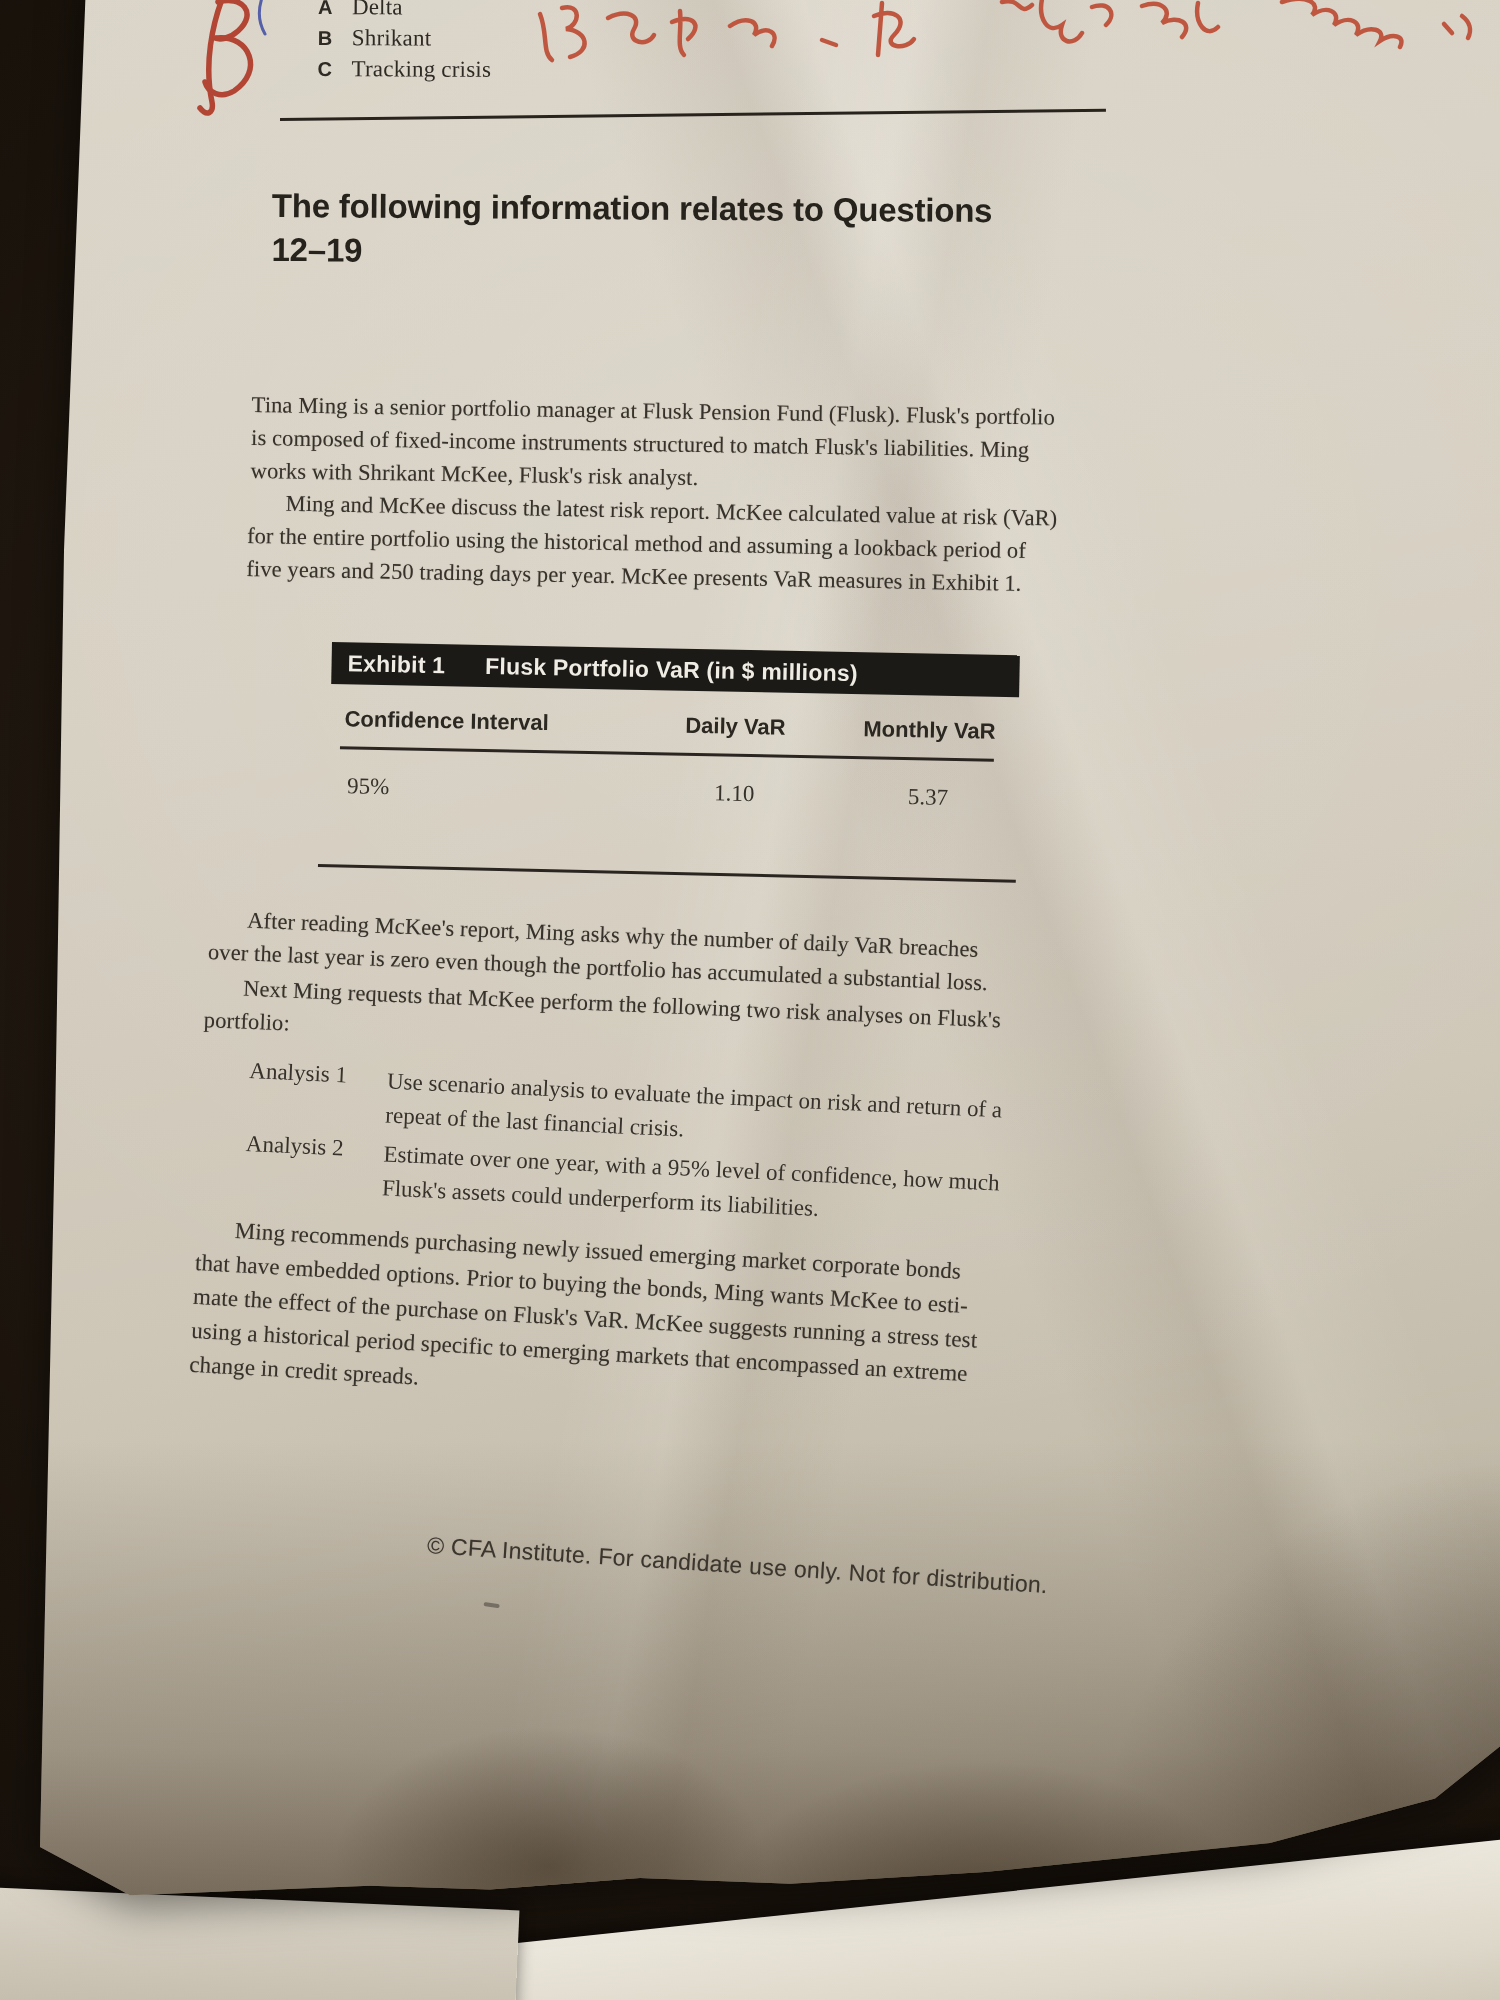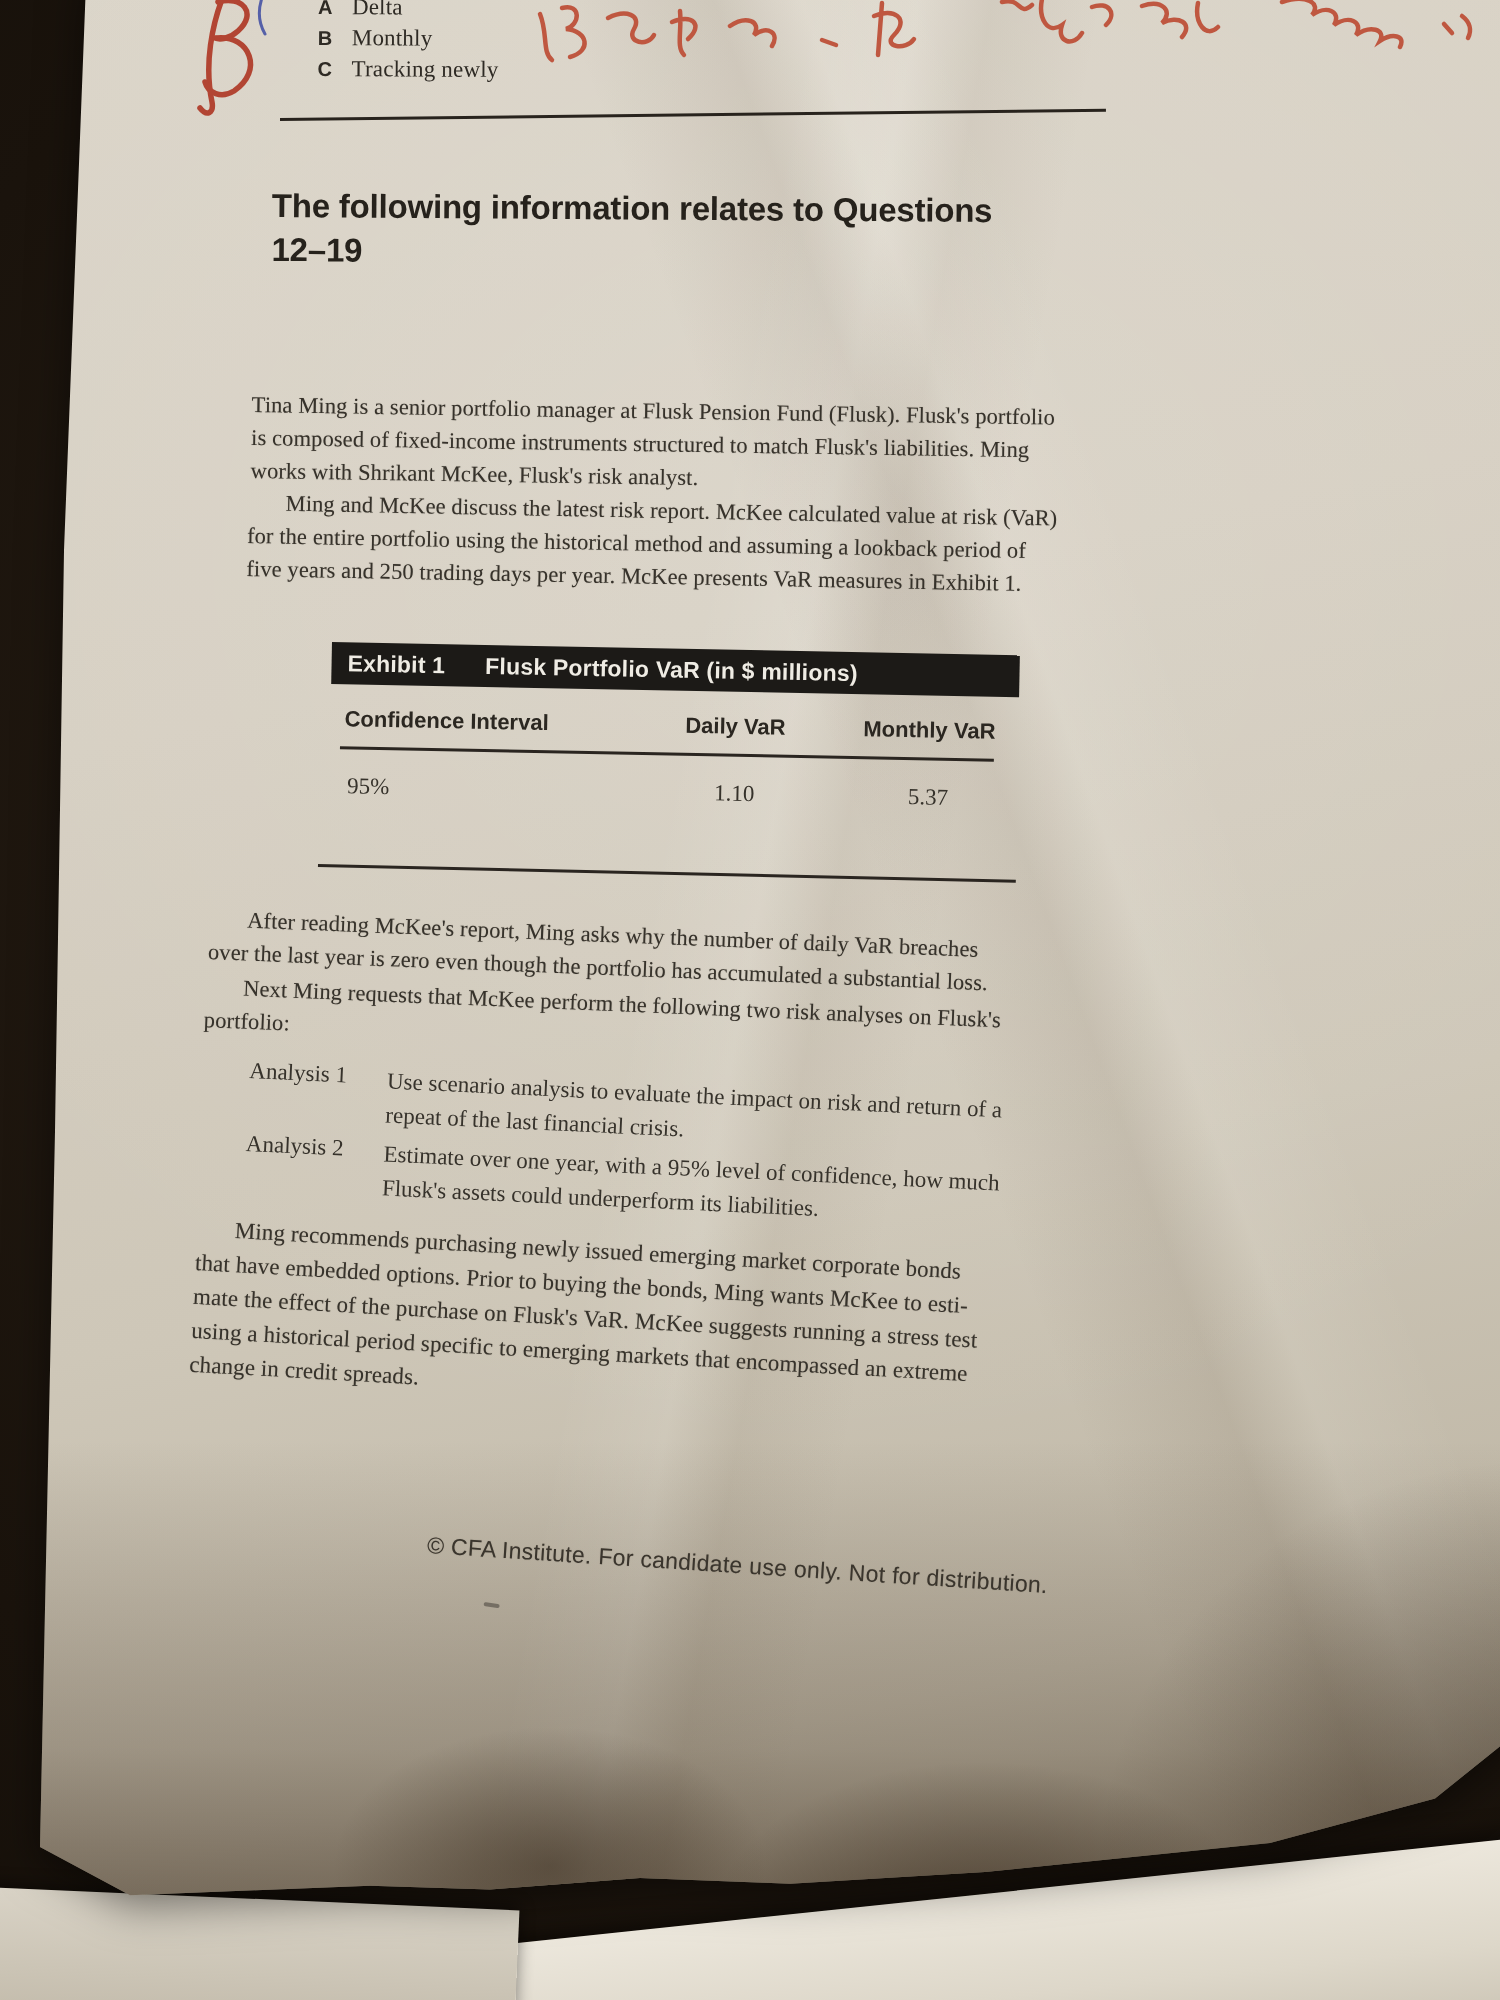--- a/index.html
+++ b/index.html
@@ -135,25 +135,25 @@
 
   <div class="content">
 
     <div class="blk options">
       <div class="opt">
         <span class="opt-letter">A</span>
         <span class="opt-text serif">Delta</span>
       </div>
       <div class="opt">
         <span class="opt-letter">B</span>
-        <span class="opt-text serif">Monthly</span>
+        <span class="opt-text serif">Shrikant</span>
       </div>
       <div class="opt">
         <span class="opt-letter">C</span>
-        <span class="opt-text serif">Tracking newly</span>
+        <span class="opt-text serif">Tracking crisis</span>
       </div>
     </div>
 
     <svg class="hw hw-b" viewBox="0 0 112 138">
       <g fill="none" stroke="#b24533" stroke-width="5.5" stroke-linecap="round">
         <path d="M62,8 C50,38 42,78 50,116 C52,127 45,131 38,122"></path>
         <path d="M56,16 C80,9 96,27 76,45 C67,53 58,54 53,52"></path>
         <path d="M55,52 C88,49 102,85 72,105 C59,113 46,107 43,96"></path>
       </g>
     </svg>

